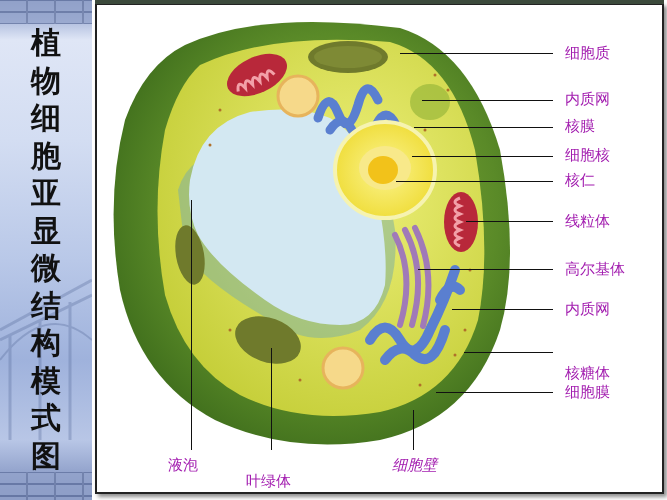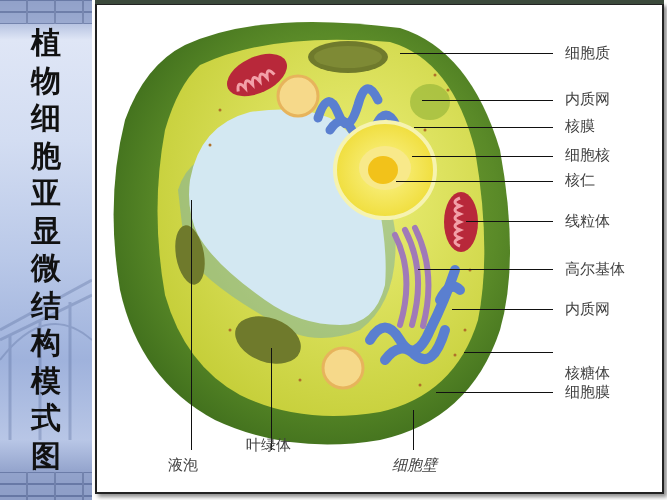--- a/index.html
+++ b/index.html
@@ -13,21 +13,21 @@
     opacity:.75; }
   .bricks-top { top:0; }
   .bricks-bottom { bottom:0; height:28px; }
   .bridge { position:absolute; left:0; top:240px; width:92px; height:200px; opacity:.35; }
   .title { position:absolute; left:26px; top:24px; width:40px; font-family:"DejaVu Sans", sans-serif; font-weight:bold; font-size:30px; line-height:37.5px; color:#111; text-align:center; }
   .title span { display:block; }
   .frame { position:absolute; left:95px; top:3px; width:565px; height:487px; border:2px solid #222; background:#fff;
     box-shadow: 3px 3px 4px rgba(0,0,0,.45); }
   .frame-top { position:absolute; left:95px; top:0; width:569px; height:4px; background:#3c4a3c; }
   svg.cell { position:absolute; left:0; top:0; }
-  .label { position:absolute; font-size:15px; color:#404040; white-space:nowrap; }
+  .label { position:absolute; font-size:15px; color:#a21caf; white-space:nowrap; }
   .leader { position:absolute; background:#111; }
 </style>
 </head>
 <body>
 
 <div class="sidebar">
   <div class="bricks-top"></div>
   <svg class="bridge" viewBox="0 0 92 200">
     <path d="M0 90 L92 40 M0 100 L92 55 M10 95 L10 200 M40 80 L40 200 M70 62 L70 200" stroke="#5b6f9e" stroke-width="3" fill="none"></path>
     <path d="M0 120 Q46 60 92 100" stroke="#5b6f9e" stroke-width="2" fill="none"></path>
@@ -160,14 +160,14 @@
 <div class="label" style="left:565px;top:117px;">核膜</div>
 <div class="label" style="left:565px;top:146px;">细胞核</div>
 <div class="label" style="left:565px;top:171px;">核仁</div>
 <div class="label" style="left:565px;top:212px;font-family:Liberation Mono, monospace;">线粒体</div>
 <div class="label" style="left:565px;top:260px;font-family:Liberation Serif, serif;">高尔基体</div>
 <div class="label" style="left:565px;top:300px;">内质网</div>
 <div class="label" style="left:565px;top:364px;">核糖体</div>
 <div class="label" style="left:565px;top:383px;">细胞膜</div>
 
 <div class="label" style="left:168px;top:456px;">液泡</div>
-<div class="label" style="left:246px;top:436px;">叶绿体</div>
+<div class="label" style="left:246px;top:472px;">叶绿体</div>
 <div class="label" style="left:392px;top:456px;font-style:italic;">细胞壁</div>
 
 </body></html>

